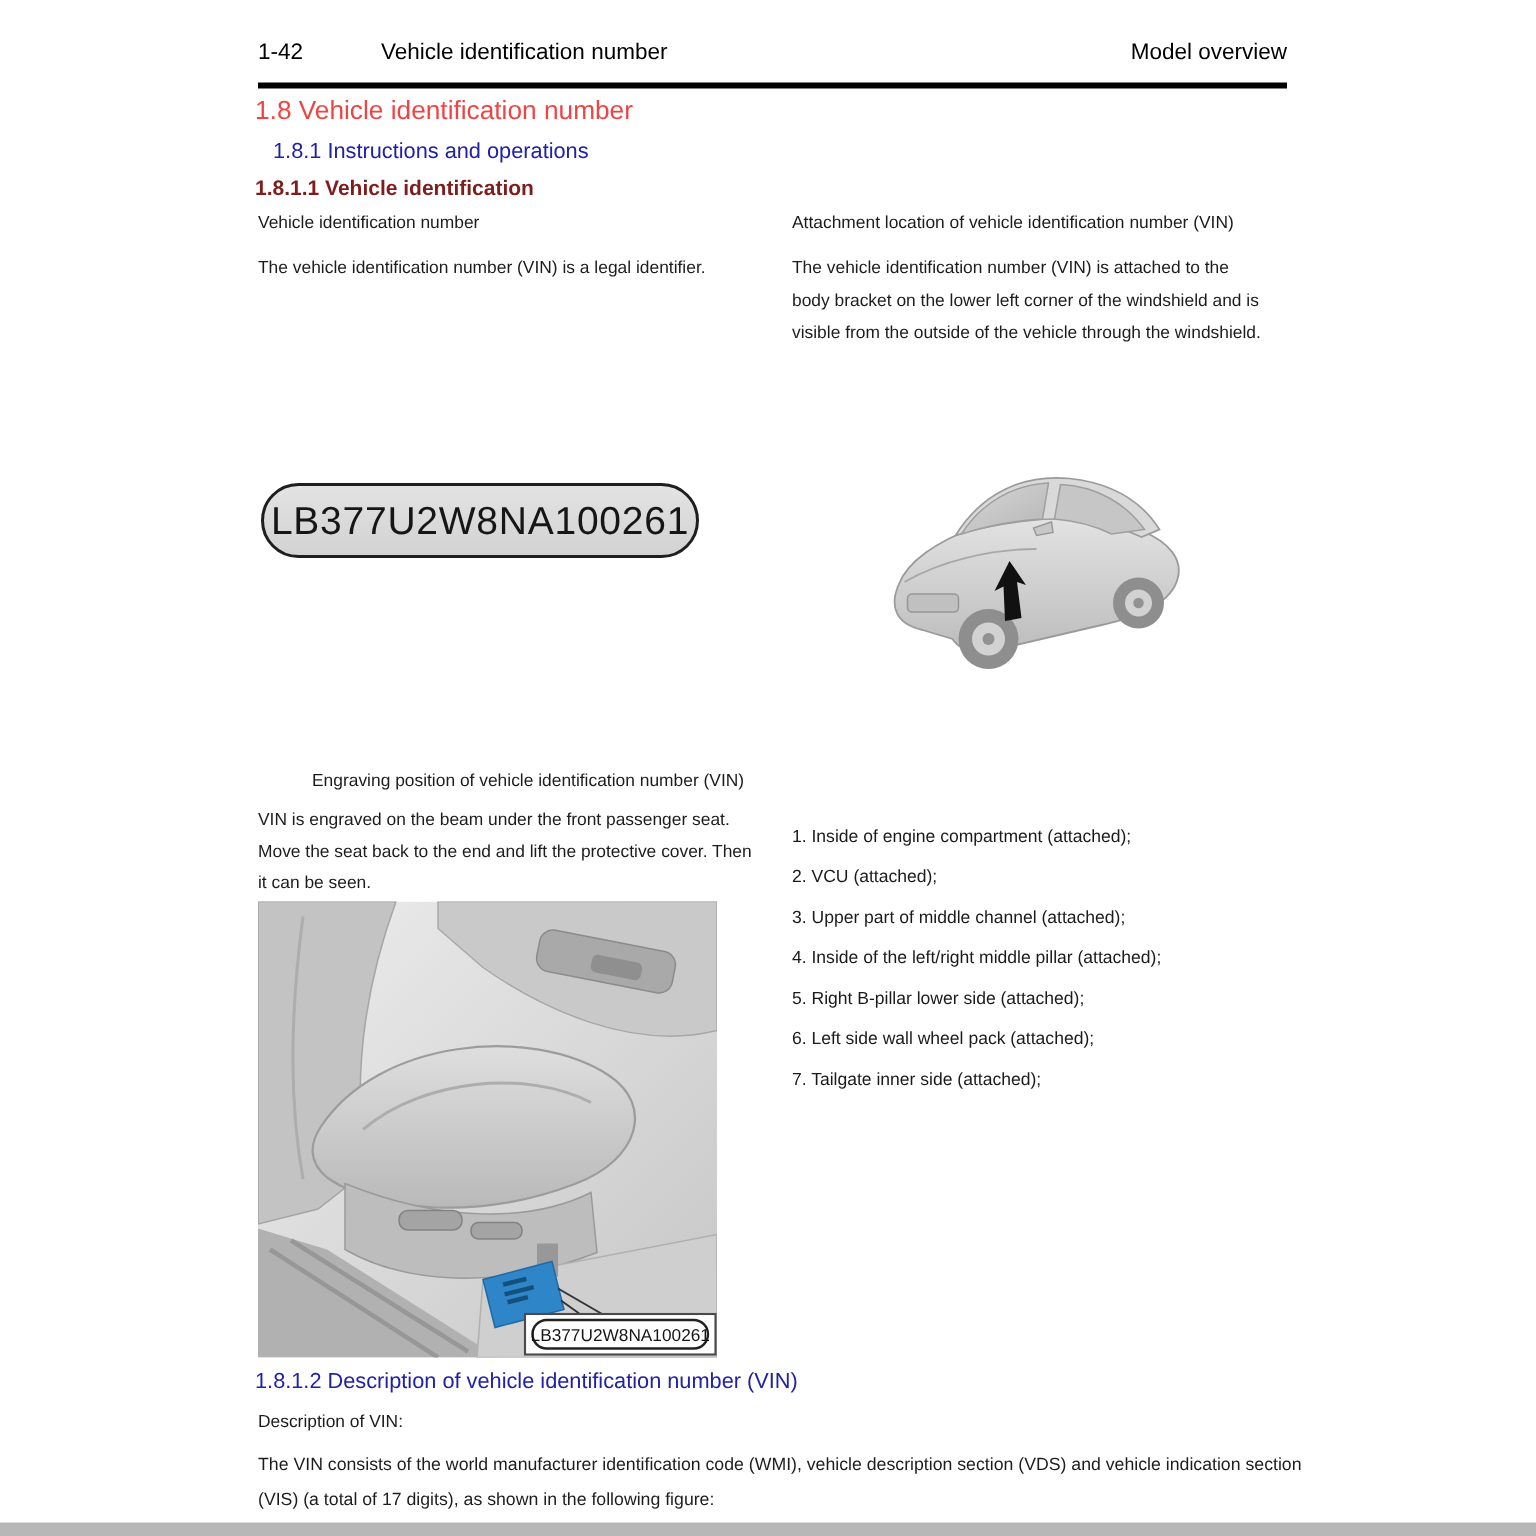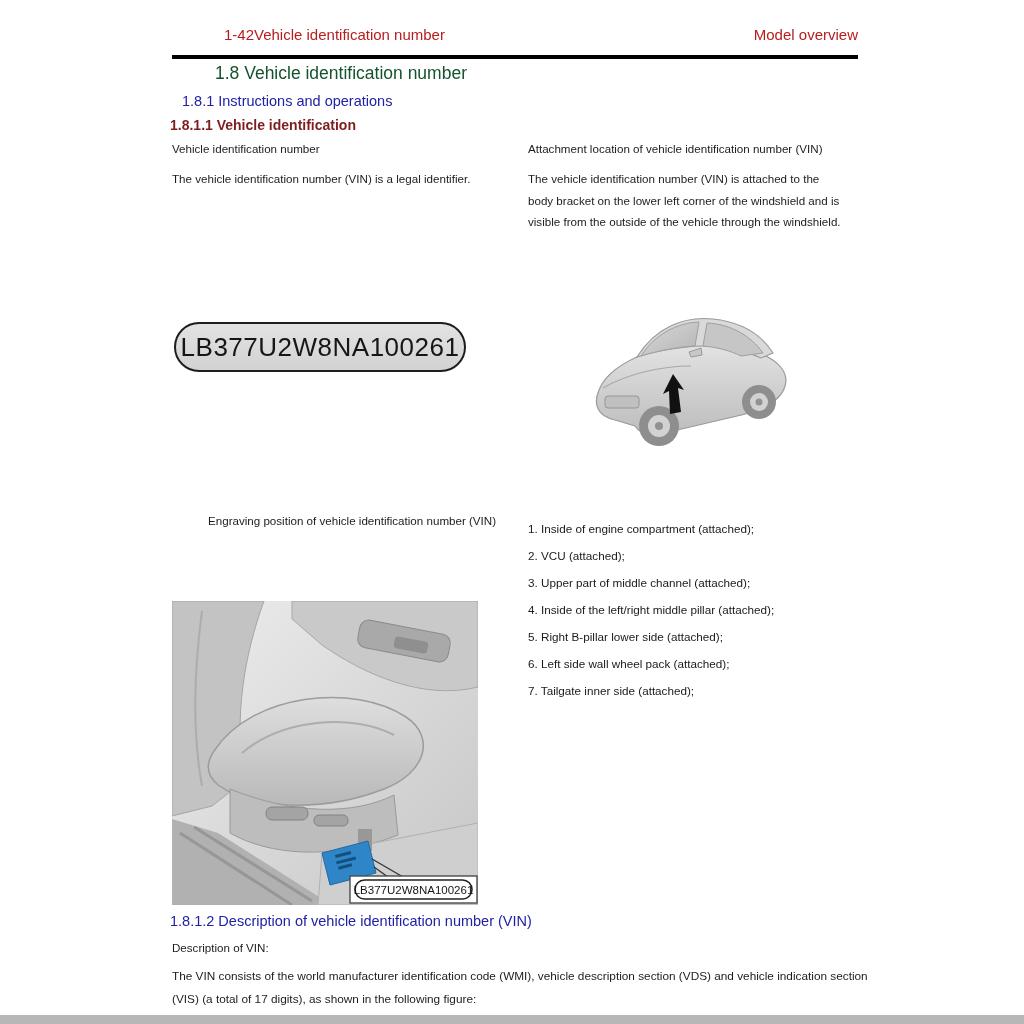--- a/index.html
+++ b/index.html
@@ -2,26 +2,26 @@
 <html><head>
 <meta charset="utf-8">
 <style>
   html,body{margin:0;padding:0;background:#ffffff;}
   #page{
     position:relative;width:1024px;height:1024px;background:#ffffff;overflow:hidden;
     font-family:"Liberation Sans", sans-serif;color:#1a1a1a;
   }
   .abs{position:absolute;}
   
-  .hdr{left:172px;top:26px;width:686px;display:flex;align-items:baseline;font-size:15px;color:#b91c1c;text-align:right;}
+  .hdr{left:172px;top:26px;width:686px;display:flex;align-items:baseline;font-size:15px;color:#000000;}
   .hdr .pn{width:82px;}
   .hdr .right{margin-left:auto;}
   .rule{left:172px;top:55px;width:686px;height:4px;background:#000;}
   
-  .h1{left:170px;top:63px;font-size:17.5px;color:#14532d;margin-left:45px;}
+  .h1{left:170px;top:63px;font-size:17.5px;color:#ef4444;}
   .h2{left:182px;top:93px;font-size:14.5px;color:#2121a8;}
   .h3{left:170px;top:117px;font-size:14px;color:#7f1d1d;font-weight:bold;}
   .h3b{left:170px;top:913px;font-size:14.5px;color:#2121a8;}
   
   .body-txt{font-size:11.6px;line-height:21.5px;color:#1c1c1c;}
   .lbl{font-size:11.6px;color:#1c1c1c;}
   .lab-l{left:172px;top:142px;width:350px;}
   .par-l{left:172px;top:168px;width:360px;}
   .lab-r{left:528px;top:142px;width:340px;}
   .par-r{left:528px;top:168px;width:318px;}
@@ -34,21 +34,21 @@
     left:174px;top:322px;width:288px;height:46px;
     background:linear-gradient(180deg,#e3e3e3,#d2d2d2);
     border:2.5px solid #1e1e1e;border-radius:26px;
     display:flex;align-items:center;justify-content:center;
     font-size:26px;color:#161616;letter-spacing:0.5px;
   }
   
   .car-fig{left:583px;top:296px;width:218px;height:160px;}
   .seat-fig{left:172px;top:601px;width:306px;height:304px;}
   
-  .loc-list{left:528px;top:522px;width:340px;font-size:11.7px;}
+  .loc-list{left:528px;top:551px;width:340px;font-size:11.7px;}
   .loc-list .li{display:block;height:27px;line-height:14px;}
   
   .strip{left:0;top:1015px;width:1024px;height:9px;background:#b7b7b7;}
 </style>
 </head>
 <body>
 
 <div id="page">
 
   <div class="abs hdr">
@@ -108,20 +108,21 @@
 
       <circle cx="176" cy="106" r="17" fill="#8e8e8e"></circle>
       <circle cx="176" cy="106" r="9" fill="#d2d2d2"></circle>
       <circle cx="176" cy="106" r="3.5" fill="#929292"></circle>
 
       <path d="M90,78 L101,94 L95,92 L98,116 L87,118 L86,95 L80,98 Z" fill="#111"></path>
     </svg>
   </div>
 
   <div class="abs lbl engr-lab">Engraving position of vehicle identification number (VIN)</div>
+  <div class="abs body-txt engr-par">VIN is engraved on the beam under the front passenger seat. Move the seat back to the end and lift the protective cover. Then it can be seen.</div>
 
   <div class="abs loc-list">
     <span class="li">1. Inside of engine compartment (attached);</span>
     <span class="li">2. VCU (attached);</span>
     <span class="li">3. Upper part of middle channel (attached);</span>
     <span class="li">4. Inside of the left/right middle pillar (attached);</span>
     <span class="li">5. Right B-pillar lower side (attached);</span>
     <span class="li">6. Left side wall wheel pack (attached);</span>
     <span class="li">7. Tailgate inner side (attached);</span>
   </div>

